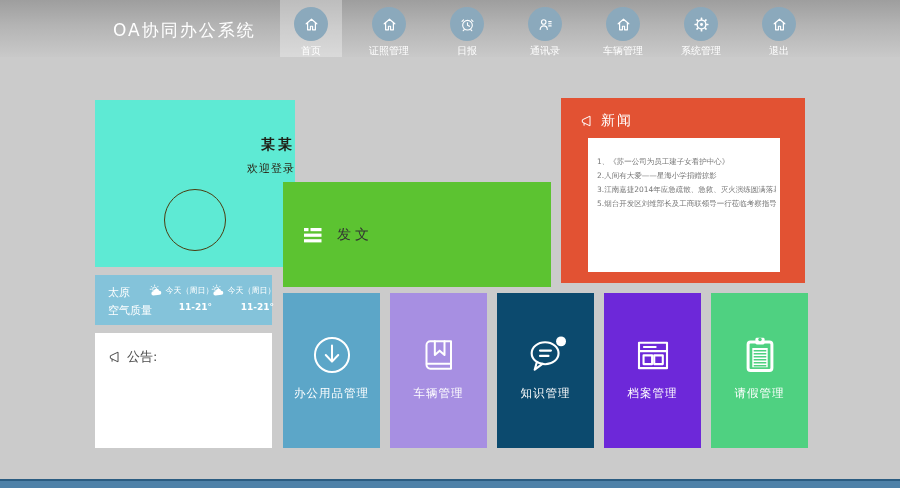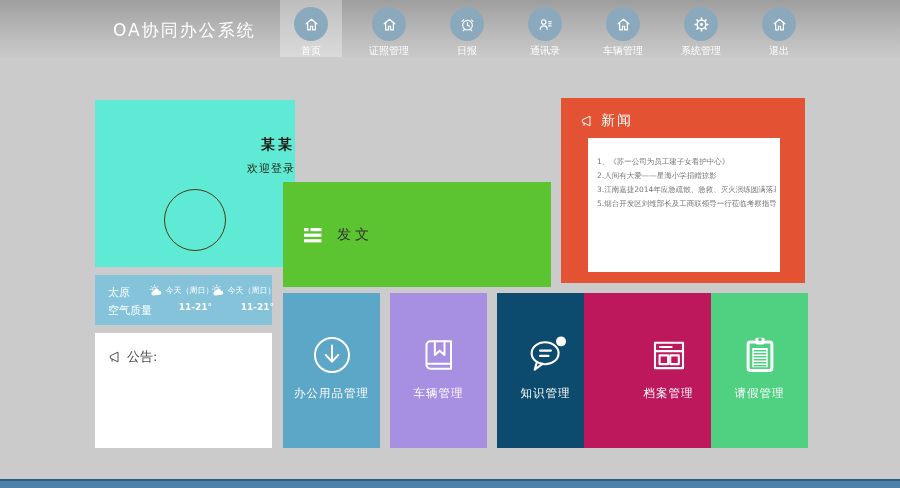--- a/index.html
+++ b/index.html
@@ -43,21 +43,21 @@
               color:#ffffff;font-size:14px;letter-spacing:2px;}
   .news-panel{position:absolute;left:27px;top:40px;width:192px;height:134px;background:#ffffff;
               padding:17px 4px 0 9px;box-sizing:border-box;overflow:hidden;}
   .news-item{font-size:7.5px;color:#777777;line-height:14px;white-space:nowrap;overflow:hidden;}
   
   .module-card{position:absolute;top:293px;width:97px;height:155px;color:#ffffff;
                text-align:center;cursor:pointer;}
   .m0{left:283px;background:#5CA6C8;}
   .m1{left:390px;background:#A78FE2;}
   .m2{left:497px;background:#0c4a6e;}
-  .m3{left:584px;background:#be185d;padding-left:36px;}
+  .m3{left:604px;background:#6d28d9;}
   .m4{left:711px;background:#4FD181;}
   .module-icon{margin-top:37px;height:50px;display:flex;align-items:center;justify-content:center;}
   .module-label{margin-top:6px;font-size:11.5px;letter-spacing:1px;white-space:nowrap;}
   
   .footer{position:absolute;left:0;bottom:0;width:900px;height:7px;background:#4E81A8;
           border-top:2px solid #2B5C81;box-sizing:content-box;}
   svg{display:block;}
 </style>
 </head>
 <body>

